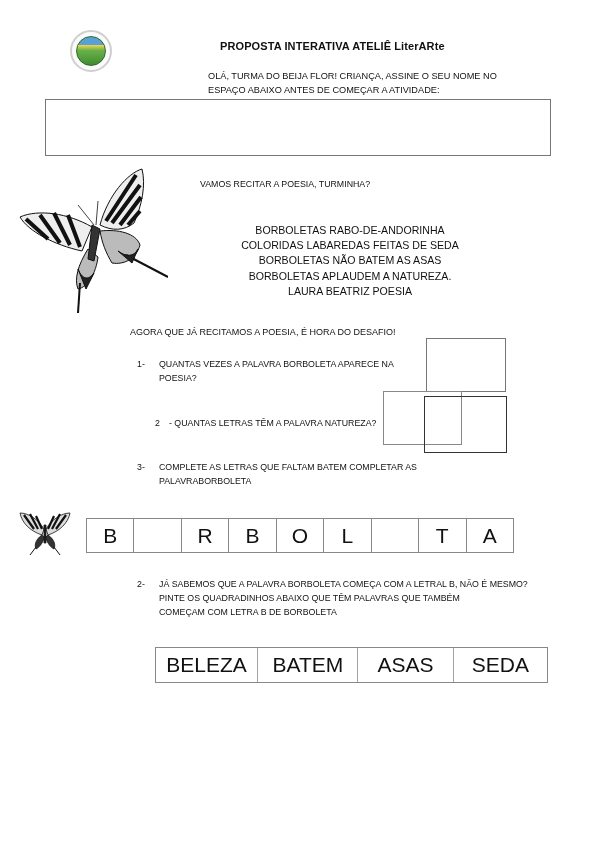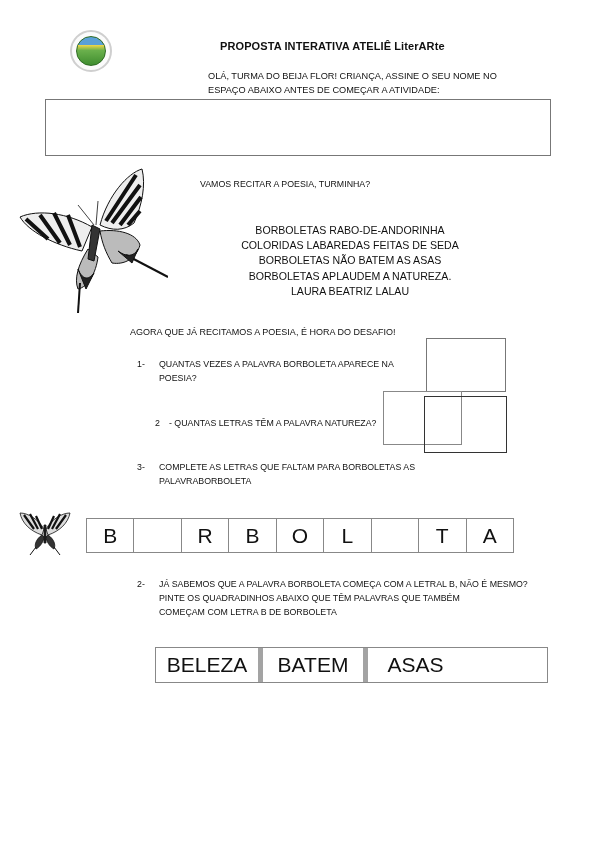--- a/index.html
+++ b/index.html
@@ -60,21 +60,21 @@
     .letter-cell {
       flex: 1; border-right: 1px solid #888; display: flex; align-items: center; justify-content: center;
       font-size: 21px; color: #111;
     }
     .letter-cell:last-child { border-right: none; }
     .word-row {
       left: 155px; top: 647px; width: 393px; height: 36px;
       display: flex; border: 1px solid #888; box-sizing: border-box;
     }
     .word-cell {
-      border-right: 5px solid #a3a3a3; display: flex; align-items: center; justify-content: center;
+      border-right: 1px solid #a3a3a3; display: flex; align-items: center; justify-content: center;
       font-size: 21px; color: #111;
     }
     .word-cell:last-child { border-right: none; }
   </style>
 </head>
 <body>
 
 <div class="abs logo">
   <div class="logo-inner"></div>
 </div>
@@ -107,42 +107,42 @@
     <path d="M86 60 L70 40 M88 60 L90 36" stroke-width="0.8"></path>
   </g>
 </svg>
 
 <div class="abs recite">VAMOS RECITAR A POESIA, TURMINHA?</div>
 <div class="abs poem">
   <div>BORBOLETAS RABO-DE-ANDORINHA</div>
   <div>COLORIDAS LABAREDAS FEITAS DE SEDA</div>
   <div>BORBOLETAS NÃO BATEM AS ASAS</div>
   <div>BORBOLETAS APLAUDEM A NATUREZA.</div>
-  <div>LAURA BEATRIZ LALAU</div>
+  <div>LAURA BEATRIZ POESIA</div>
 </div>
 
 <div class="abs challenge">AGORA QUE JÁ RECITAMOS A POESIA, É HORA DO DESAFIO!</div>
 
 <div class="abs q q1">
   <span class="num">1-</span>
   <span class="txt" style="width:270px;">QUANTAS VEZES A PALAVRA BORBOLETA APARECE NA POESIA?</span>
 </div>
 
 <div class="abs q q2">
   <span class="num">2</span>
   <span class="txt">- QUANTAS LETRAS TÊM A PALAVRA NATUREZA?</span>
 </div>
 
 <div class="abs ans-box ans-a"></div>
 <div class="abs ans-box ans-b"></div>
 <div class="abs ans-box ans-c"></div>
 
 <div class="abs q q3">
   <span class="num">3-</span>
-  <span class="txt" style="width:300px;">COMPLETE AS LETRAS QUE FALTAM PARA BORBOLETAS AS PALAVRABORBOLETA</span>
+  <span class="txt" style="width:300px;">COMPLETE AS LETRAS QUE FALTAM BATEM COMPLETAR AS PALAVRABORBOLETA</span>
 </div>
 
 <svg class="abs butterfly-small" viewBox="0 0 54 46">
   <g stroke="#111" stroke-width="0.8">
     <path d="M26 20 C20 10, 10 4, 2 4 C4 14, 12 22, 24 26 Z" fill="#ddd"></path>
     <path d="M28 20 C34 10, 44 4, 52 4 C50 14, 42 22, 30 26 Z" fill="#ddd"></path>
     <path d="M6 6 L16 20 M12 5 L20 20 M18 7 L24 20 M48 6 L38 20 M42 5 L34 20 M36 7 L30 20" stroke-width="2.2"></path>
     <path d="M24 26 C18 30, 16 36, 18 40 C22 38, 26 32, 26 28 Z" fill="#333"></path>
     <path d="M30 26 C36 30, 38 36, 36 40 C32 38, 28 32, 28 28 Z" fill="#333"></path>
     <path d="M18 38 L12 46 M36 38 L42 46" stroke-width="1"></path>
@@ -165,13 +165,14 @@
 <div class="abs q q4">
   <span class="num">2-</span>
   <span class="txt" style="width:380px;">JÁ SABEMOS QUE A PALAVRA BORBOLETA COMEÇA COM A LETRAL B, NÃO É MESMO?</span>
   <span class="txt" style="width:340px;">PINTE OS QUADRADINHOS ABAIXO QUE TÊM PALAVRAS QUE TAMBÉM COMEÇAM COM LETRA B DE BORBOLETA</span>
 </div>
 
 <div class="abs word-row">
   <div class="word-cell" style="width:102px;">BELEZA</div>
   <div class="word-cell" style="width:100px;">BATEM</div>
   <div class="word-cell" style="width:95px;">ASAS</div>
+  <div class="word-cell" style="width:94px;">SEDA</div>
 </div>
 
 </body></html>

